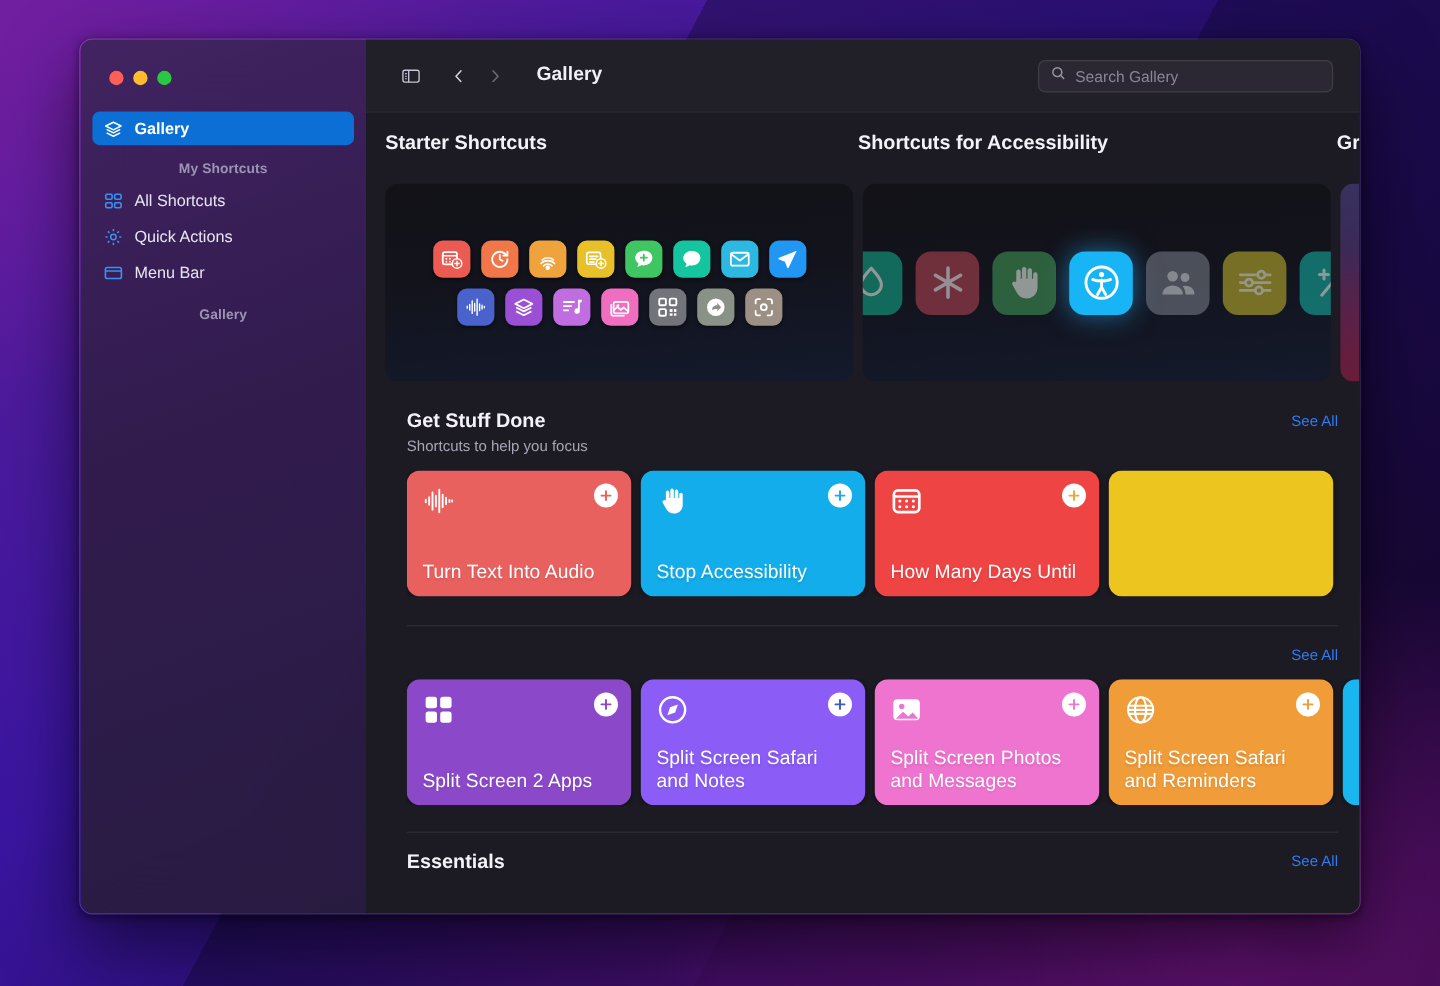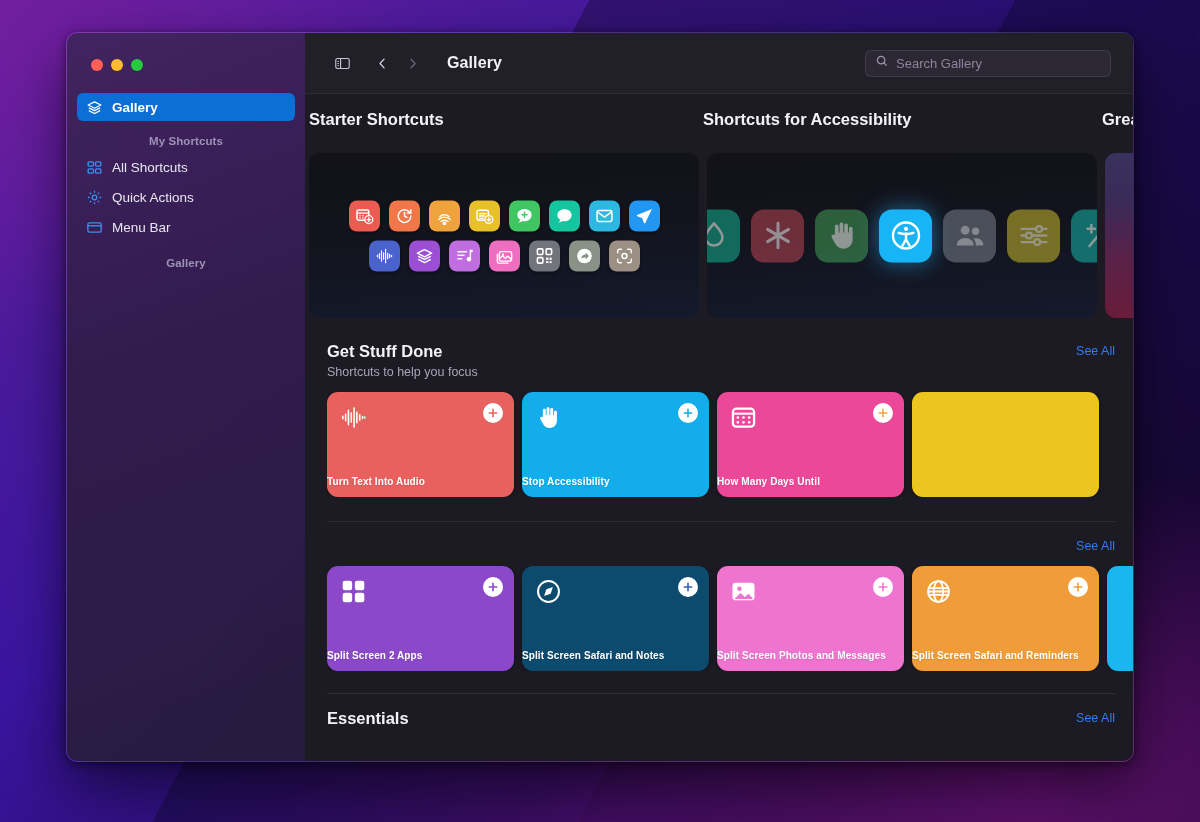--- a/index.html
+++ b/index.html
@@ -81,21 +81,21 @@
     background:#2b2834; border:0.5px solid rgba(255,255,255,0.10);
     display:flex; align-items:center; gap:7px; padding:0 9px;
   }
   .search input{
     background:transparent; border:none; outline:none;
     color:#d6d2e0; font-size:13px; font-family:inherit; width:100%;
   }
   .search input::placeholder{ color:#8a8598; }
 
   .content{ flex:1; overflow:hidden; position:relative; }
-  .scroller{ padding: 0 0 0 0; }
+  .scroller{ padding: 0 0 0 0; margin-left: 12px; }
 
   
   .banner-heads{
     display:flex; padding: 16px 0 0 0; position:relative;
   }
   .bh{ font-size:16.5px; font-weight:700; color:#f4f2f8; white-space:nowrap; }
   .bh.b1{ position:absolute; left:4px; top:16px; }
   .bh.b2{ position:absolute; left:398px; top:16px; }
   .bh.b3{ position:absolute; left:797px; top:16px; }
 
@@ -148,22 +148,22 @@
 
   .cards{ display:flex; gap:8px; margin-top:13px; overflow:hidden; }
   .card{
     flex:0 0 187px; height:105px; border-radius:11px;
     position:relative; padding:12px 13px; color:#fff;
     box-shadow:0 1px 4px rgba(0,0,0,0.3);
   }
   .card .c-icon{ width:27px; height:27px; }
   .card .c-icon svg{ width:27px; height:27px; display:block; }
   .card .c-title{
-    position:absolute; left:0; right:13px; bottom:10px;
-    font-size:10px; font-weight:700; line-height:1.15; letter-spacing:0.1px;
+    position:absolute; left:13px; right:13px; bottom:10px;
+    font-size:16px; font-weight:400; line-height:1.15; letter-spacing:0.1px;
     text-shadow:0 1px 2px rgba(0,0,0,0.12);
   }
   .plus{
     position:absolute; right:11px; top:11px; width:20px; height:20px;
     border-radius:50%; background:#fff; display:flex; align-items:center; justify-content:center;
   }
   .plus svg{ width:12px; height:12px; display:block; }
 
   .bottom-sec{ padding:0 0 0 22px; margin-top:22px; }
 </style>
@@ -476,21 +476,21 @@
                   </svg>
               </div>
               <div class="plus">
                 <svg viewBox="0 0 24 24" fill="none" stroke="#12adea" stroke-width="3.2" stroke-linecap="round">
                     <path d="M12 4.5v15M4.5 12h15"></path>
                   </svg>
               </div>
               <div class="c-title">Stop Accessibility</div>
             </div>
 
-            <div class="card" style="background:#ec4899">
+            <div class="card" style="background:#ef4444">
               <div class="c-icon">
                 <svg viewBox="0 0 24 24" fill="none" stroke="#fff" stroke-width="2">
                     <rect x="2.6" y="4.2" width="18.8" height="16" rx="3"></rect>
                     <path d="M2.6 8.6h18.8" stroke-width="1.8"></path>
                     <g fill="#fff" stroke="none">
                       <circle cx="7" cy="12" r="1.15"></circle>
                       <circle cx="12" cy="12" r="1.15"></circle>
                       <circle cx="17" cy="12" r="1.15"></circle>
                       <circle cx="7" cy="16.3" r="1.15"></circle>
                       <circle cx="12" cy="16.3" r="1.15"></circle>
@@ -530,21 +530,21 @@
                   </svg>
               </div>
               <div class="plus">
                 <svg viewBox="0 0 24 24" fill="none" stroke="#8b49c9" stroke-width="3.2" stroke-linecap="round">
                     <path d="M12 4.5v15M4.5 12h15"></path>
                   </svg>
               </div>
               <div class="c-title">Split Screen 2 Apps</div>
             </div>
 
-            <div class="card" style="background:#0c4a6e">
+            <div class="card" style="background:#8b5cf6">
               <div class="c-icon">
                 <svg viewBox="0 0 24 24" fill="none" stroke="#fff" stroke-width="1.8">
                     <circle cx="12" cy="12" r="9.3"></circle>
                     <path d="M15.9 8.1l-2 5.9-5.8 2 2-5.9z" fill="#fff" stroke="none"></path>
                   </svg>
               </div>
               <div class="plus">
                 <svg viewBox="0 0 24 24" fill="none" stroke="#3c5bc0" stroke-width="3.2" stroke-linecap="round">
                     <path d="M12 4.5v15M4.5 12h15"></path>
                   </svg>

